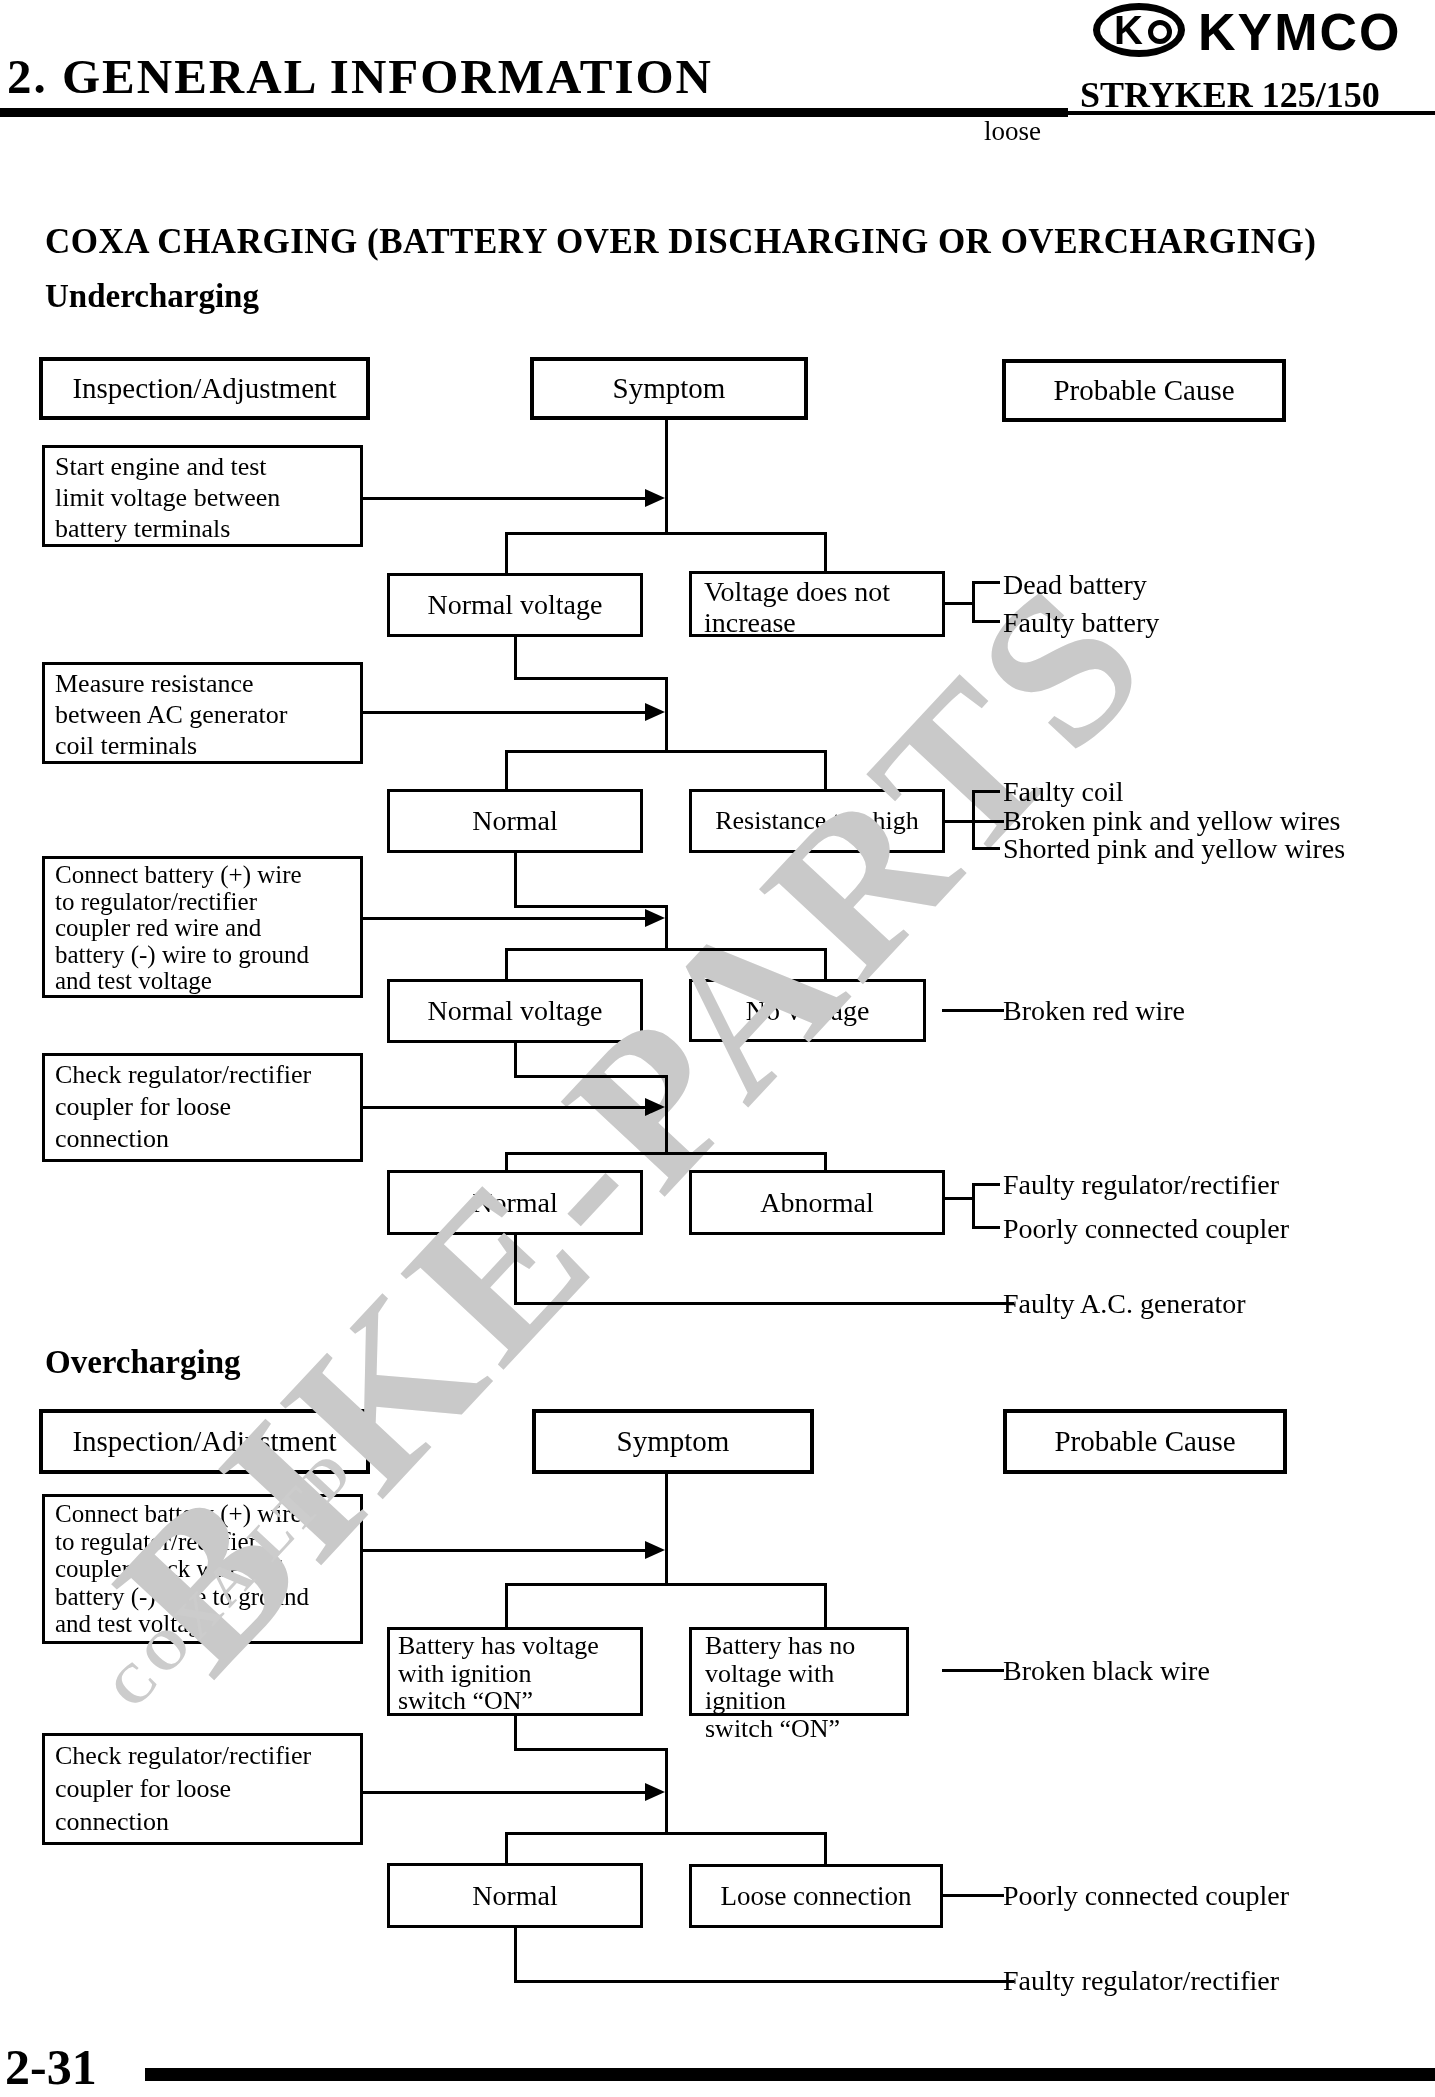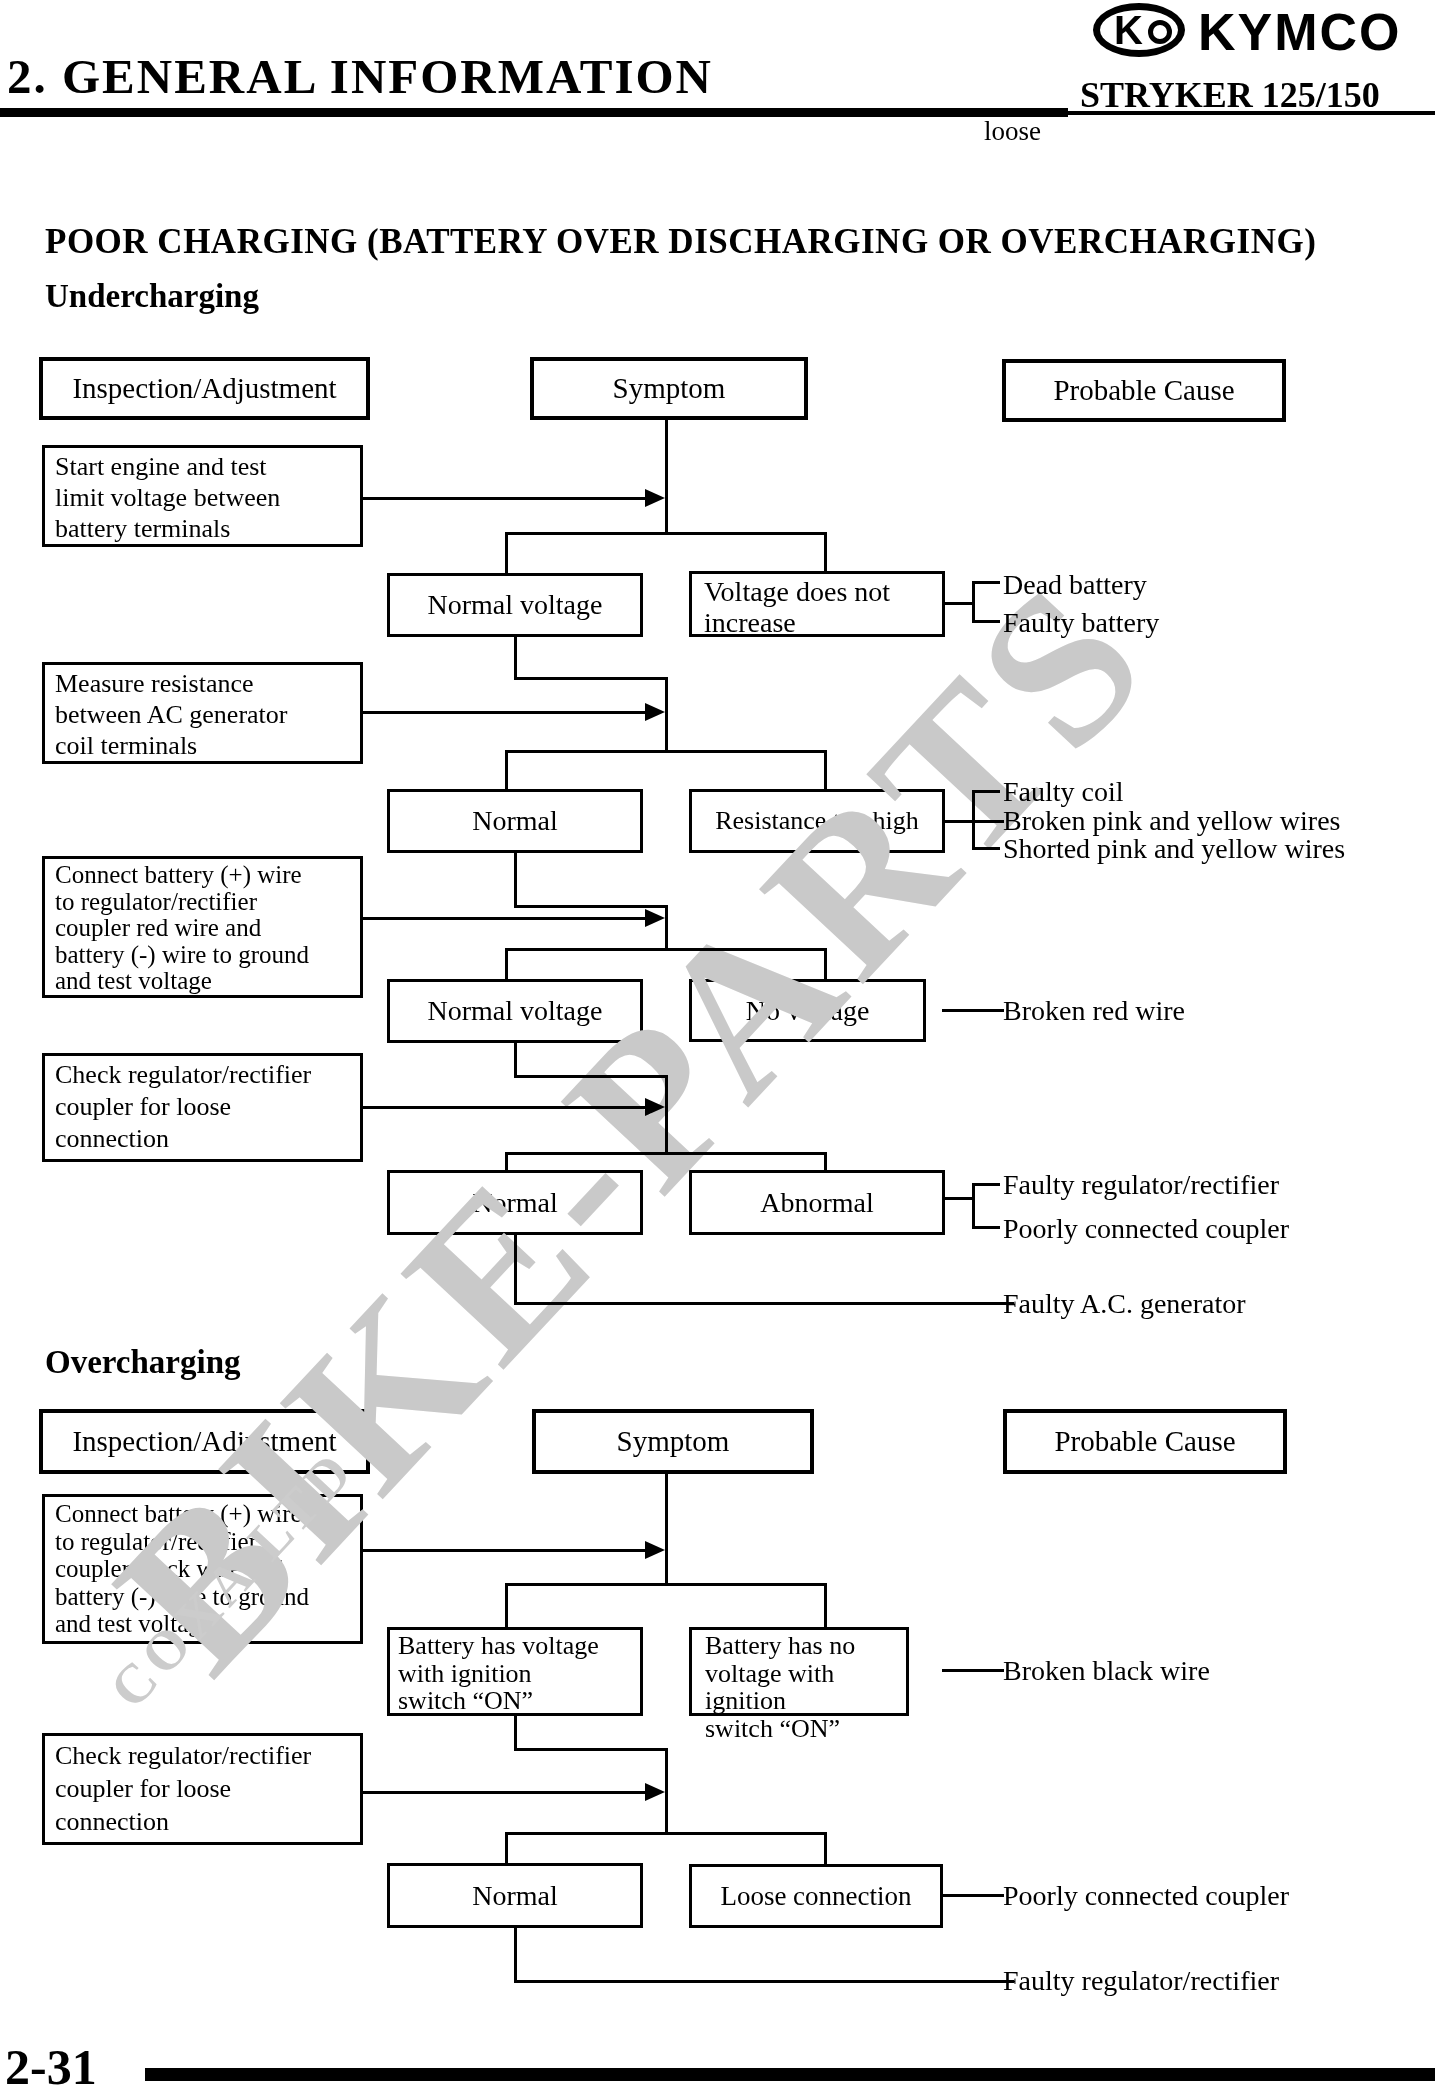--- a/index.html
+++ b/index.html
@@ -58,21 +58,21 @@
   <div class="abs layer logo-ellipse">
     <span class="abs logo-k">K</span>
     <span class="abs logo-ring"></span>
   </div>
   <div class="abs layer brand-text">KYMCO</div>
   <div class="abs layer model-text">STRYKER 125/150</div>
   <div class="abs layer rule1"></div>
   <div class="abs layer rule2"></div>
   <div class="abs layer gauge">loose</div>
 
-  <div class="abs layer doc-title">POOR CHARGING (BATTERY OVER DISCHARGING OR OVERCHARGING)</div>
+  <div class="abs layer doc-title">COXA CHARGING (BATTERY OVER DISCHARGING OR OVERCHARGING)</div>
   <div class="abs layer sub-heading" style="left:45px;top:278px;">Undercharging</div>
   <div class="abs layer sub-heading" style="left:45px;top:1344px;">Overcharging</div>
 
   <div class="abs hbox" style="left:39px;top:357px;width:331px;height:63px;">Inspection/Adjustment</div>
   <div class="abs hbox" style="left:530px;top:357px;width:278px;height:63px;">Symptom</div>
   <div class="abs hbox" style="left:1002px;top:359px;width:284px;height:63px;">Probable Cause</div>
 
   <div class="abs lbox" style="left:42px;top:662px;width:321px;height:102px;">Measure resistance
 between AC generator
 coil terminals</div>

